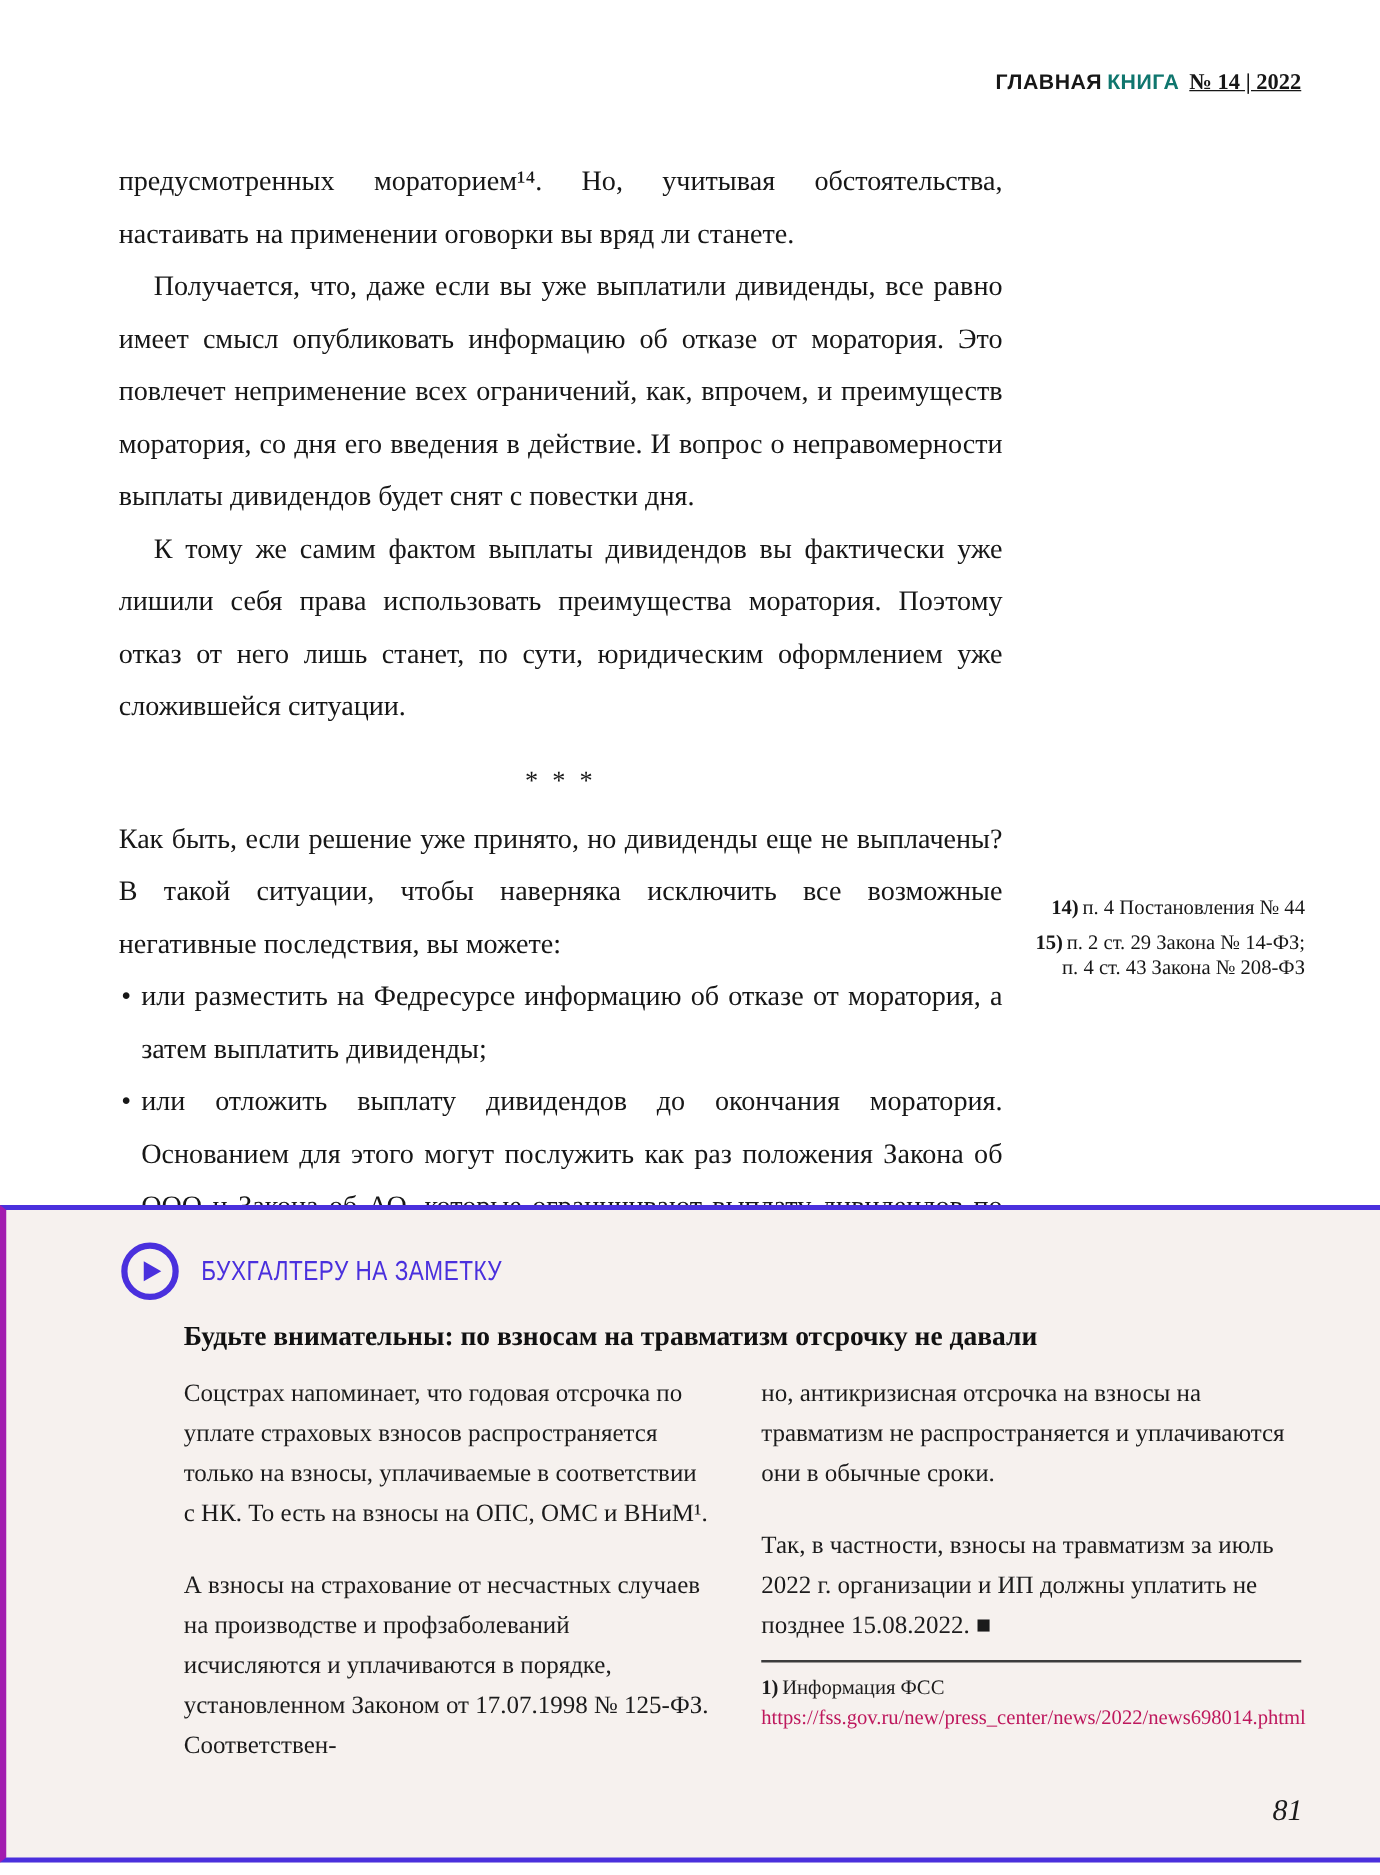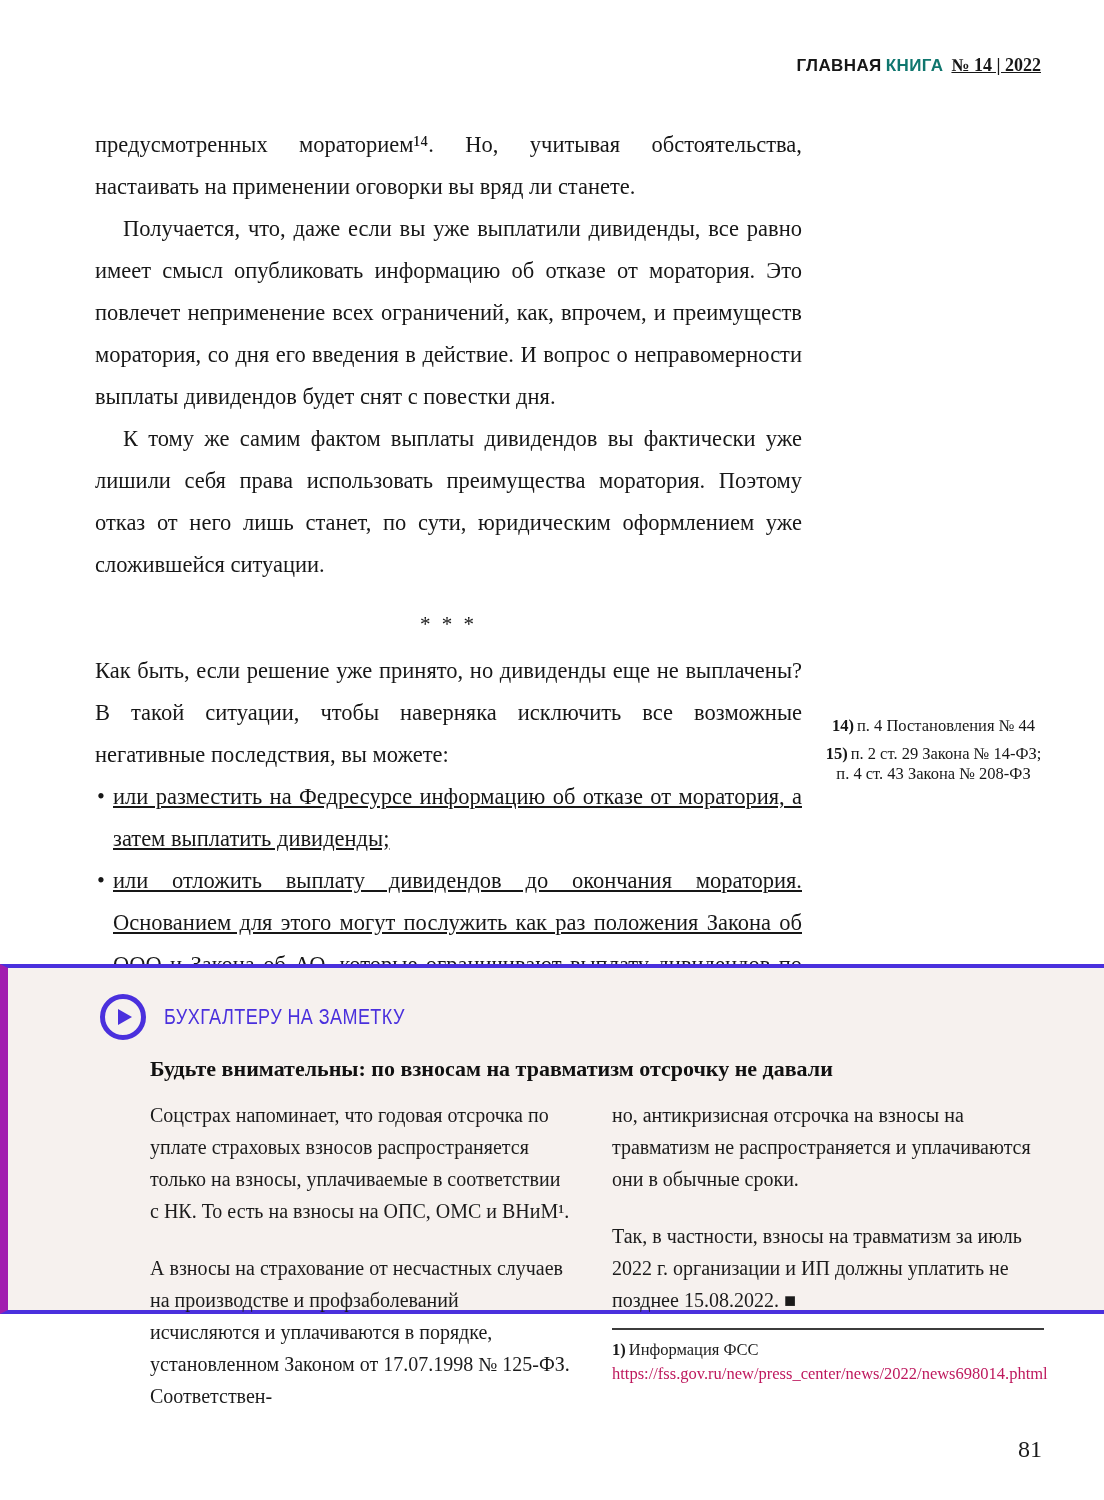--- a/index.html
+++ b/index.html
@@ -13,52 +13,52 @@
   .brand{font-family:"Liberation Sans","DejaVu Sans",sans-serif;font-size:17px;letter-spacing:0.4px;}
   .brand-accent{color:#0f766e;}
   .issue{font-size:18px;margin-left:4px;text-decoration:underline;}
   
   .article{position:absolute;left:95px;top:124px;width:707px;
     font-size:22.5px;line-height:42px;text-align:justify;}
   .article p{margin:0;}
   .article p.indent{text-indent:28px;}
   .separator{text-align:center;margin:17px 0 5px;font-size:21px;letter-spacing:3px;text-indent:0;}
   ul.bullets{margin:0;padding:0;list-style:none;}
-  .bullets li{padding-left:18px;position:relative;text-decoration:underline;}
+  .bullets li{padding-left:18px;position:relative;}
   .bullets li::before{content:"\2022";position:absolute;left:2px;top:0;}
   
   .footnotes{position:absolute;left:823px;top:716px;width:221px;
-    font-size:16.5px;line-height:20px;text-align:center;}
+    font-size:16.5px;line-height:20px;text-align:right;}
   .fn{margin-bottom:8px;}
   .fn b{margin-right:3px;}
   
-  .notebox{position:absolute;left:0;top:964px;width:1104px;height:350px;
+  .notebox{position:absolute;left:0;top:964px;width:1104px;height:526px;
     box-sizing:border-box;background:#f6f1ee;
-    border-top:4px solid #4a30dd;border-bottom:4px solid #4a30dd;border-left:8px solid #a21caf;}
+    border-top:4px solid #4a30dd;border-bottom:4px solid #4a30dd;border-left:5px solid #a21caf;}
   .note-header{display:flex;align-items:center;gap:18px;margin:26px 0 0 92px;}
   .play-icon{width:46px;height:46px;border:5px solid #4a30dd;border-radius:50%;
     box-sizing:border-box;display:flex;align-items:center;justify-content:center;flex:0 0 auto;}
   .play-tri{width:0;height:0;border-left:14px solid #4a30dd;
     border-top:8px solid transparent;border-bottom:8px solid transparent;margin-left:3px;}
   .note-label{color:#4a30dd;font-family:"Liberation Sans","DejaVu Sans",sans-serif;
     font-size:22px;font-weight:500;letter-spacing:0.5px;white-space:nowrap;
     transform:scaleX(0.82);transform-origin:left center;}
   .note-title{margin:16px 0 0 142px;font-size:22px;font-weight:bold;color:#111;}
   .note-cols{display:flex;margin:17px 0 0 142px;gap:42px;}
   .note-col{font-size:20px;line-height:32px;color:#1b1b1b;}
   .note-col.left{width:420px;}
   .note-col.right{width:432px;}
   .note-col p{margin:0 0 25px;}
   .note-col.right p:last-of-type{margin-bottom:12px;}
   .note-rule{border:none;border-top:2px solid #3c3c3c;margin:0 0 8px;}
   .note-fn{font-size:16.5px;line-height:24px;}
   .note-fn b{margin-right:3px;}
   .note-fn a{color:#be185d;text-decoration:none;}
   
-  .pagenum{position:absolute;top:1436px;right:62px;font-size:24px;color:#1b1b1b;}
+  .pagenum{position:absolute;top:1436px;right:62px;font-size:24px;color:#1b1b1b;font-style:italic;}
 </style>
 </head>
 <body>
 
 <div class="header">
   <span class="brand">ГЛАВНАЯ</span>
   <span class="brand brand-accent">КНИГА</span>
   <span class="issue">№ 14 | 2022</span>
 </div>
 

